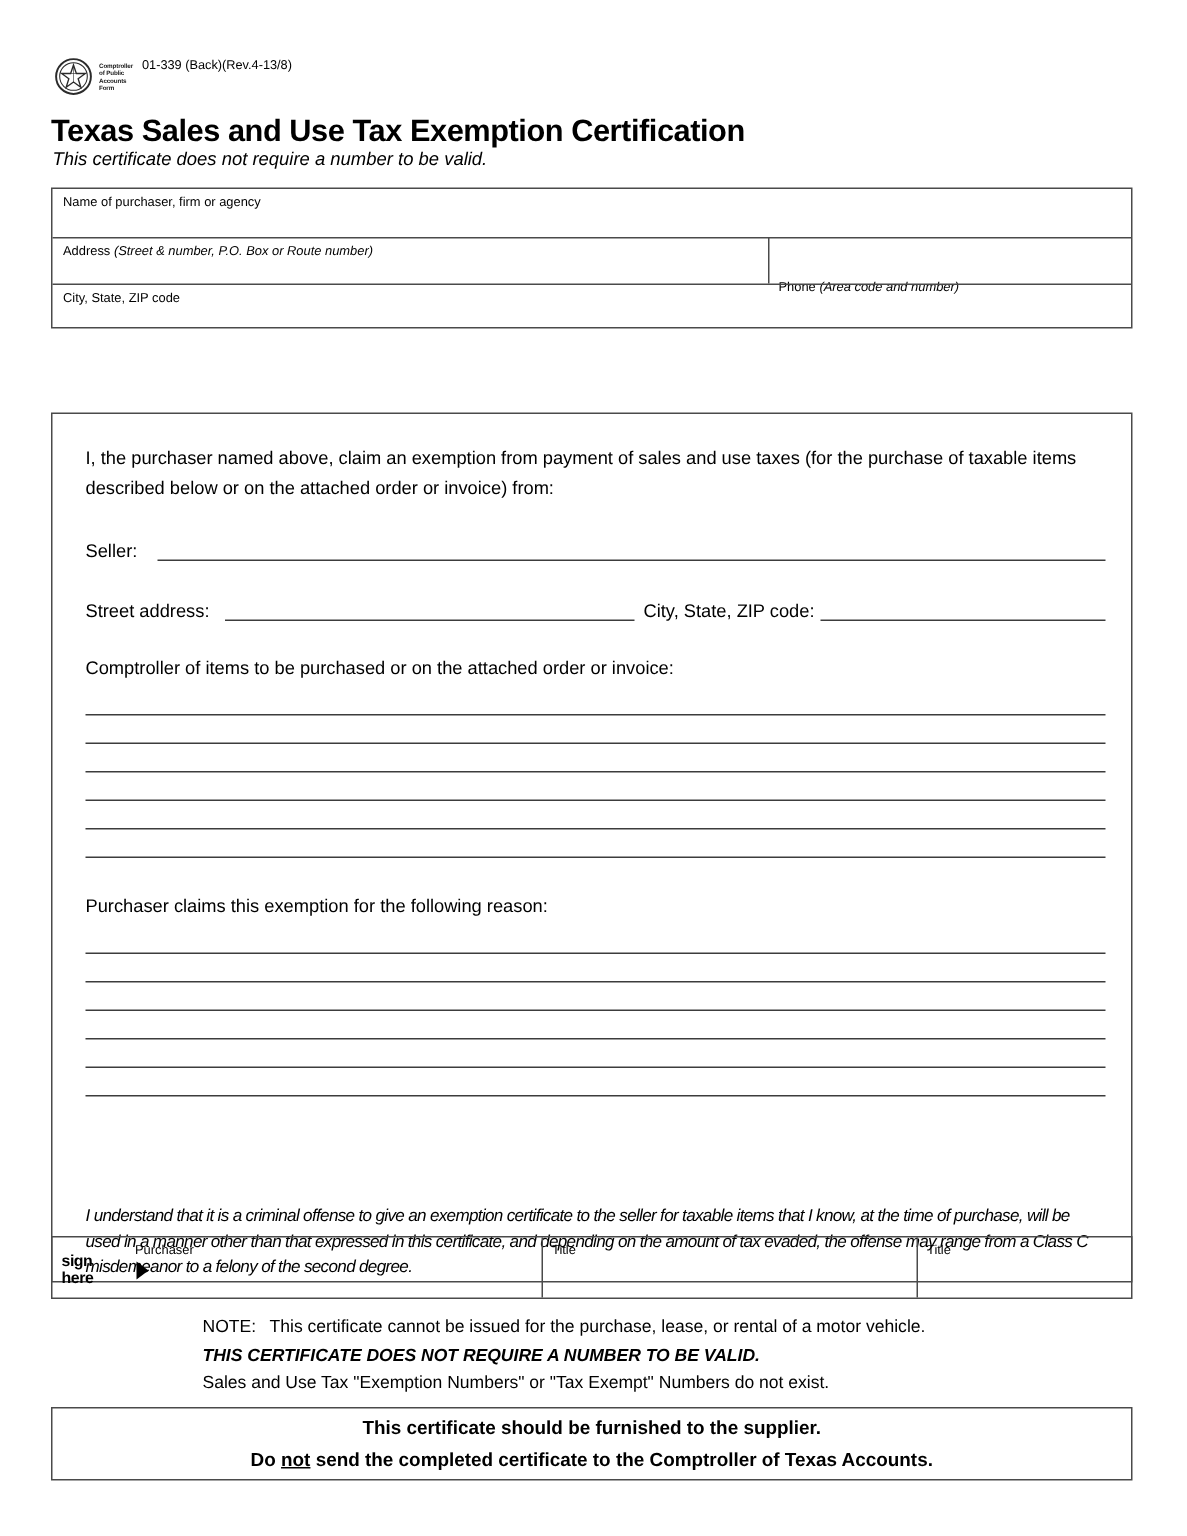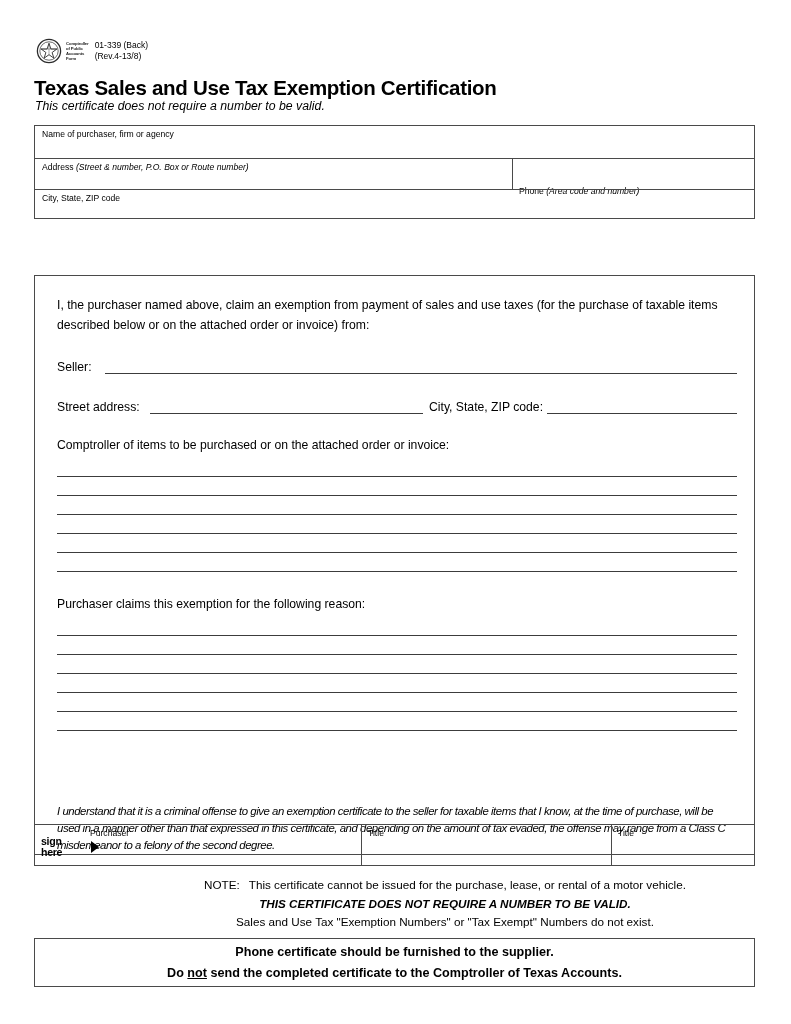--- a/index.html
+++ b/index.html
@@ -50,21 +50,21 @@
     font-size: 4.2px;
     font-weight: bold;
     letter-spacing: -0.1px;
     line-height: 5.2px;
     color: #1a1a1a;
     white-space: nowrap;
   }
   .formno-block {
     margin-left: 6px;
     display: flex;
-    flex-direction: column;
+    flex-direction: row;
     justify-content: center;
     height: 26px;
   }
   .formno {
     font-size: 8.5px;
     line-height: 11px;
     white-space: nowrap;
   }
 
   .main-title {
@@ -238,21 +238,20 @@
     border-bottom: 6.5px solid transparent;
     border-left: 8px solid #000;
   }
 
   
   .note-block {
     position: absolute;
     left: 135px;
     top: 876px;
     width: 620px;
-    text-align: center;
   }
   .note-line {
     font-size: 11.7px;
     line-height: 18.5px;
     white-space: nowrap;
   }
   .note-line.bold-italic {
     font-weight: bold;
     font-style: italic;
   }
@@ -379,19 +378,19 @@
 
   <div class="note-block">
     <div class="note-line">
       <span class="note-tag">NOTE:</span><span>This certificate cannot be issued for the purchase, lease, or rental of a motor vehicle.</span>
     </div>
     <div class="note-line bold-italic">THIS CERTIFICATE DOES NOT REQUIRE A NUMBER TO BE VALID.</div>
     <div class="note-line">Sales and Use Tax "Exemption Numbers" or "Tax Exempt" Numbers do not exist.</div>
   </div>
 
   <div class="footer-box">
-    <div class="footer-line">Phone certificate should be furnished to the supplier.</div>
+    <div class="footer-line">This certificate should be furnished to the supplier.</div>
     <div class="footer-line">
       <span>Do </span><u>not</u><span> send the completed certificate to the Comptroller of Texas Accounts.</span>
     </div>
   </div>
 
 </div>
 
 </body></html>

